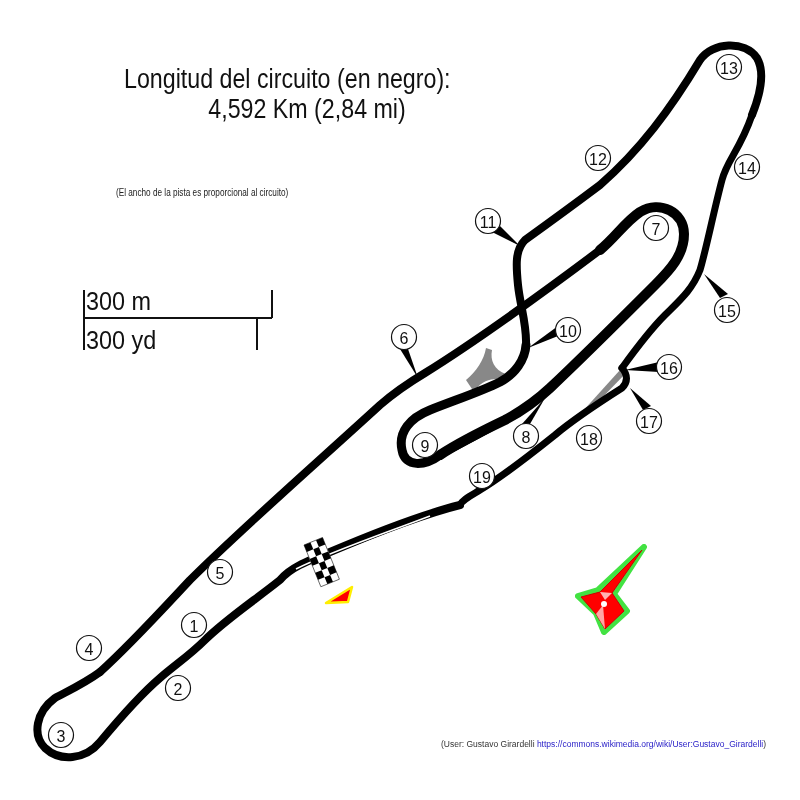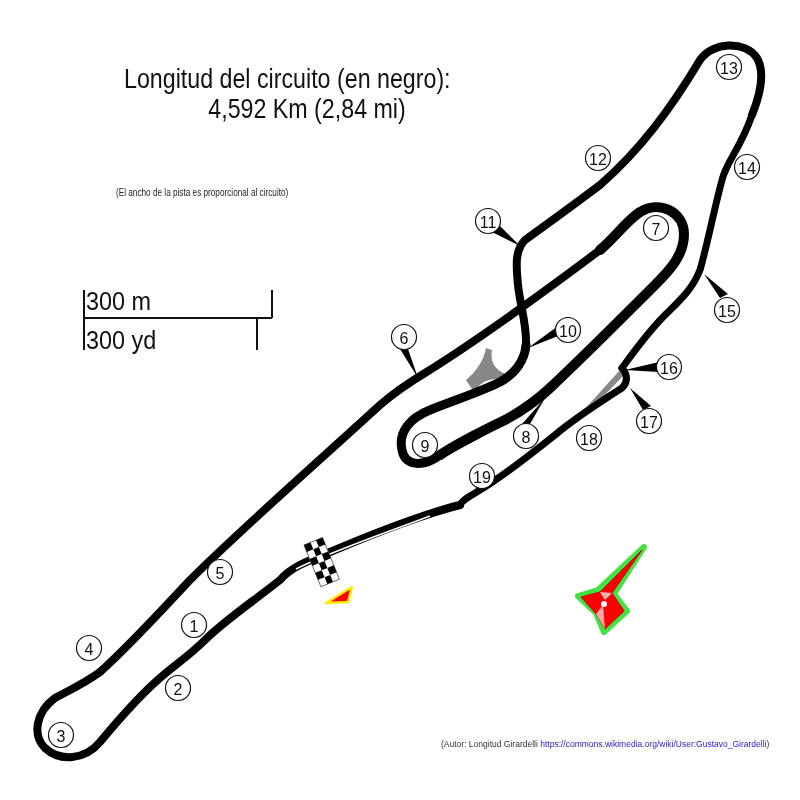--- a/index.html
+++ b/index.html
@@ -171,14 +171,14 @@
   <span>Longitud del circuito (en negro):</span>
   <span class="l2">4,592 Km (2,84 mi)</span>
 </div>
 
 <div class="note">(El ancho de la pista es proporcional al circuito)</div>
 
 <div class="scale-label" style="left:86px; top:286px;">300 m</div>
 <div class="scale-label" style="left:86px; top:325px;">300 yd</div>
 
 <div class="credit">
-  <span>(Autor: Longitud Girardelli </span><a>https://commons.wikimedia.org/wiki/User:Gustavo_Girardelli</a><span>)</span>
+  <span>(User: Gustavo Girardelli </span><a>https://commons.wikimedia.org/wiki/User:Gustavo_Girardelli</a><span>)</span>
 </div>
 
 </body></html>

